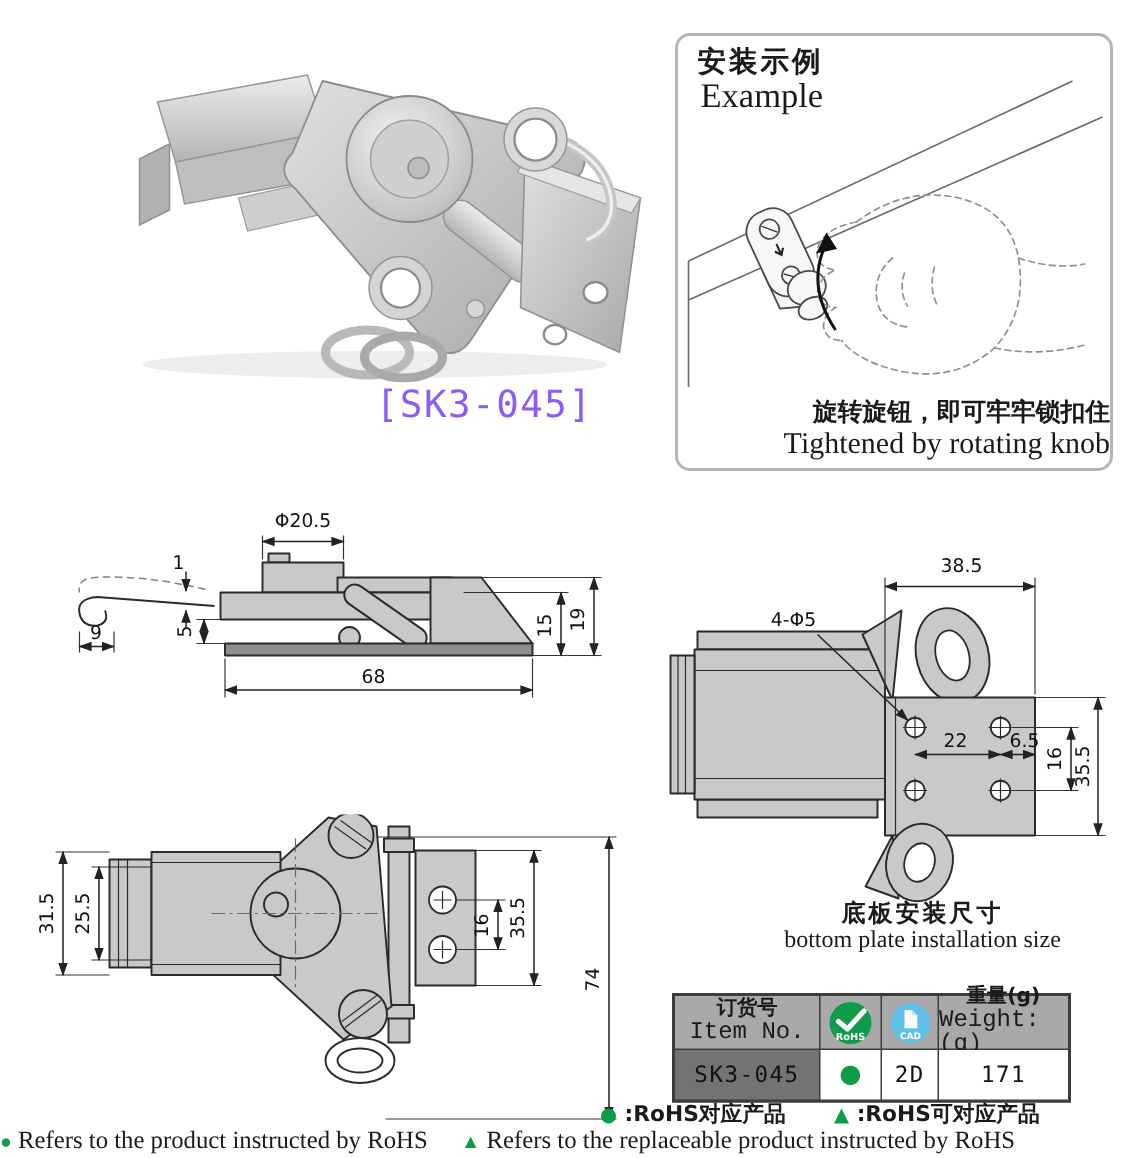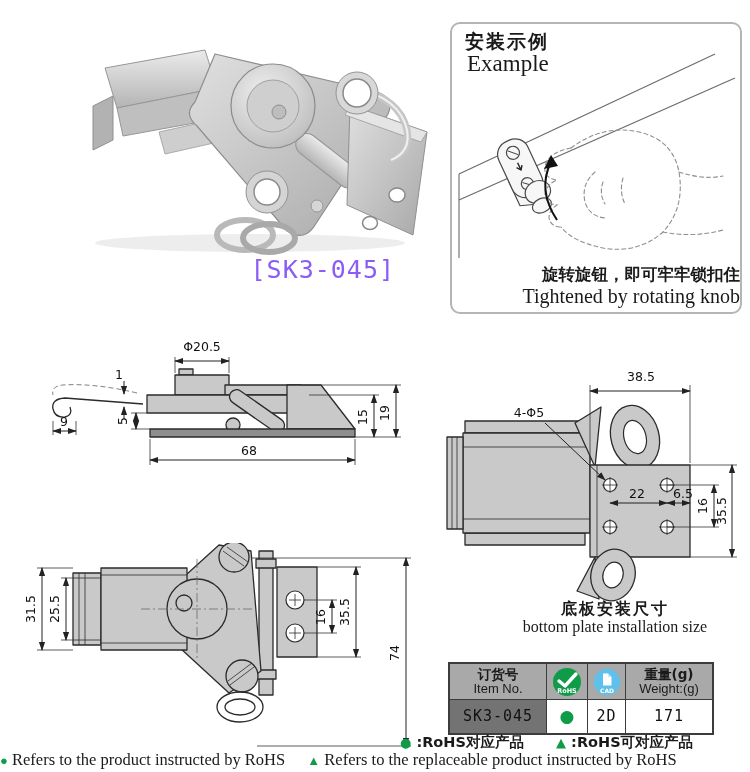--- a/index.html
+++ b/index.html
@@ -35,21 +35,21 @@
               font-family:"DejaVu Sans Mono",monospace;font-size:25px;letter-spacing:1px;color:#8b5cf6;}
   .bp-caption{left:475px;top:600px;width:280px;text-align:center;line-height:1.15;}
   .bp-caption .cn{font-size:16px;font-weight:bold;letter-spacing:2px;}
   .bp-caption .en{font-family:"Liberation Serif",serif;font-size:16px;}
   
   .spec-table{left:448px;top:662px;display:grid;grid-template-columns:96px 40px 37px 86px;
               grid-template-rows:35px 33px;border:2px solid #3c3c3c;background:#3c3c3c;gap:1px;}
   .cell{background:#fff;display:flex;flex-direction:column;align-items:center;justify-content:center;line-height:1.02;}
   .cell.head{background:#a9a9a9;}
   .cell .cn{font-size:13.5px;font-weight:bold;}
-  .cell .en{font-family:Liberation Sans, sans-serif;font-size:13px;}
+  .cell .en{font-family:Liberation Mono, monospace;font-size:16px;}
   .cell.hl{background:#737373;}
   .mono{font-family:"DejaVu Sans Mono",monospace;font-size:15px;letter-spacing:1px;color:#111;}
   .dot-green{color:#0f9b48;font-size:17px;line-height:1;}
   
   .legend-cn{left:400px;top:733px;width:346px;text-align:left;font-size:14.5px;font-weight:bold;white-space:nowrap;}
   .legend-cn .sym{color:#0f9b48;font-size:13px;}
   .legend-cn .gap{display:inline-block;width:22px;}
   .legend-en{left:0;top:750px;width:656px;text-align:center;
              font-family:"Liberation Serif",serif;font-size:16.5px;white-space:nowrap;}
   .legend-en .sym{color:#0f9b48;font-size:13px;}

